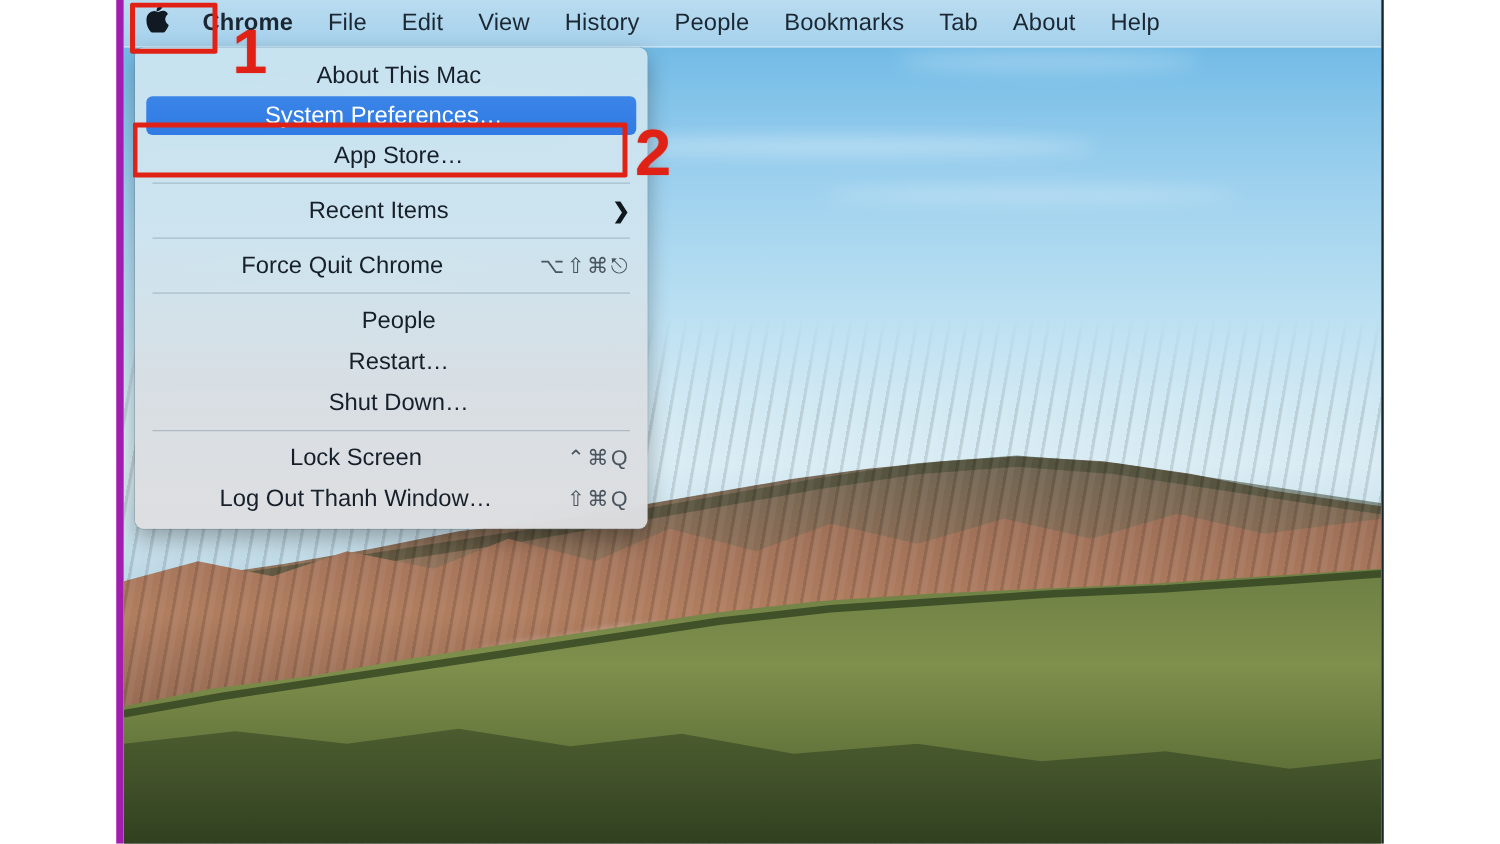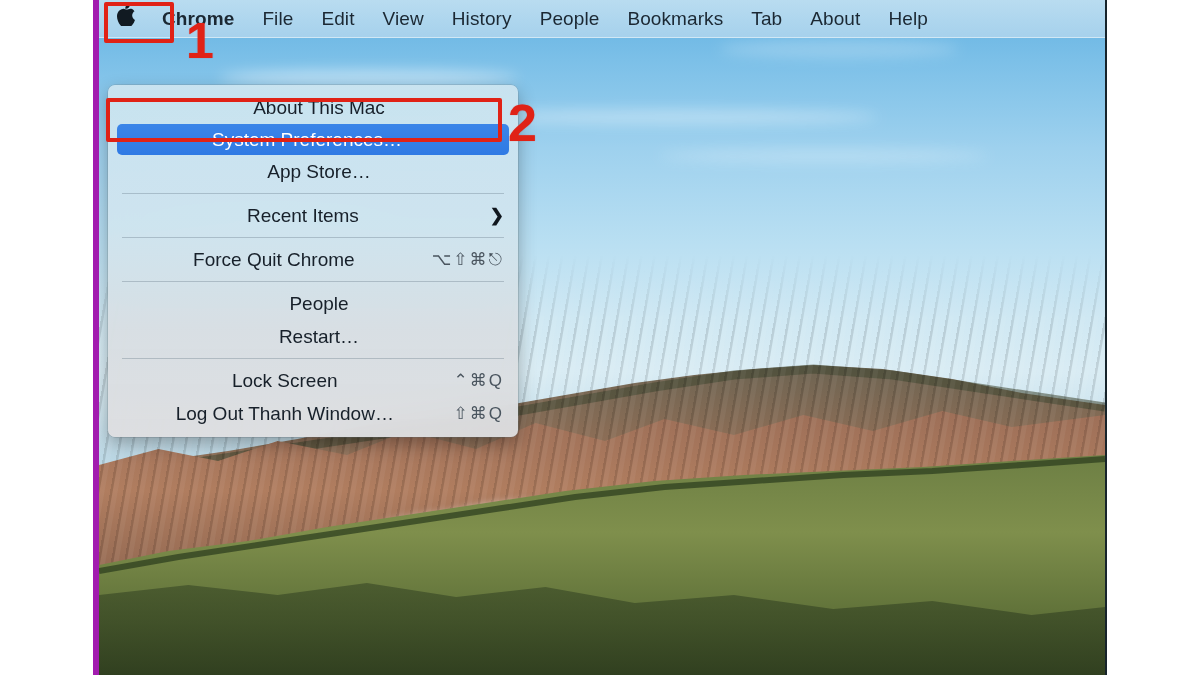--- a/index.html
+++ b/index.html
@@ -113,21 +113,20 @@
     position: absolute;
     left: 9px; top: 38px;
     width: 410px;
     background: rgba(226,238,244,0.93);
     border-radius: 7px;
     box-shadow: 0 7px 18px rgba(0,0,0,0.30), 0 0 0 0.5px rgba(120,140,150,0.5);
     padding: 6px 0 7px 0;
     z-index: 40;
     backdrop-filter: blur(14px);
     overflow: hidden;
-    margin-top: 47px;
   }
   #apple-menu.lower {
     background: linear-gradient(to bottom,
         rgba(203,228,240,0.95) 0%,
         rgba(207,228,238,0.95) 40%,
         rgba(216,222,226,0.95) 70%,
         rgba(222,222,224,0.96) 100%);
   }
   .menu-row {
     position: relative;
@@ -315,20 +314,23 @@
       </div>
 
       <div class="menu-sep"></div>
 
       <div class="menu-row">
         <span class="label">People</span>
       </div>
       <div class="menu-row">
         <span class="label">Restart…</span>
       </div>
+      <div class="menu-row">
+        <span class="label">Shut Down…</span>
+      </div>
 
       <div class="menu-sep"></div>
 
       <div class="menu-row">
         <span class="label">Lock Screen</span>
         <span class="shortcut">⌃⌘Q</span>
       </div>
       <div class="menu-row">
         <span class="label">Log Out Thanh Window…</span>
         <span class="shortcut">⇧⌘Q</span>

